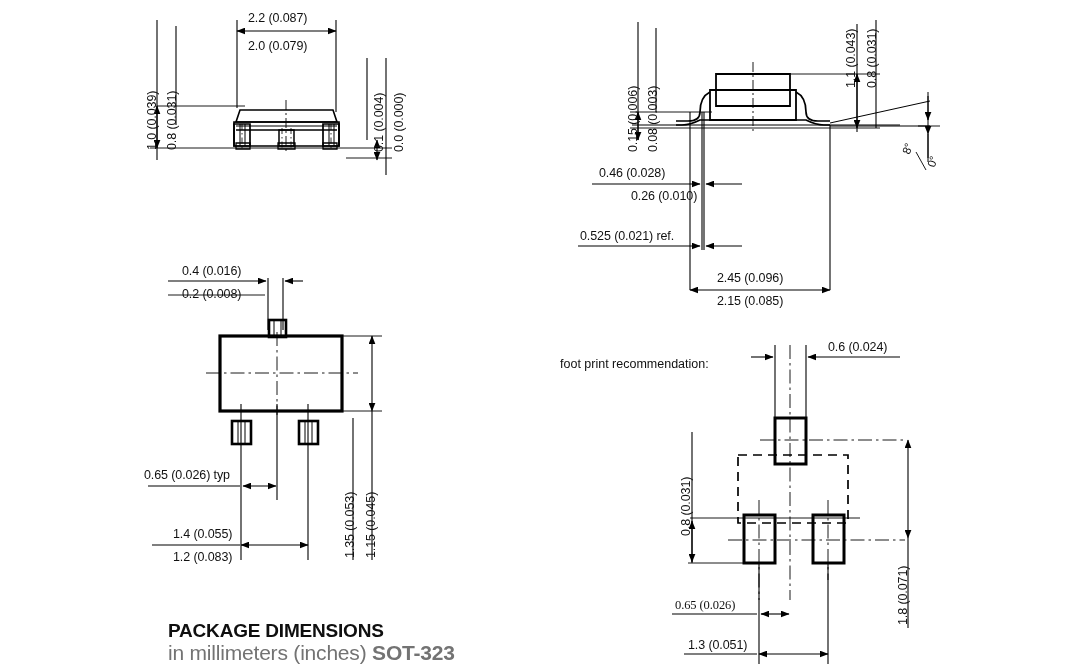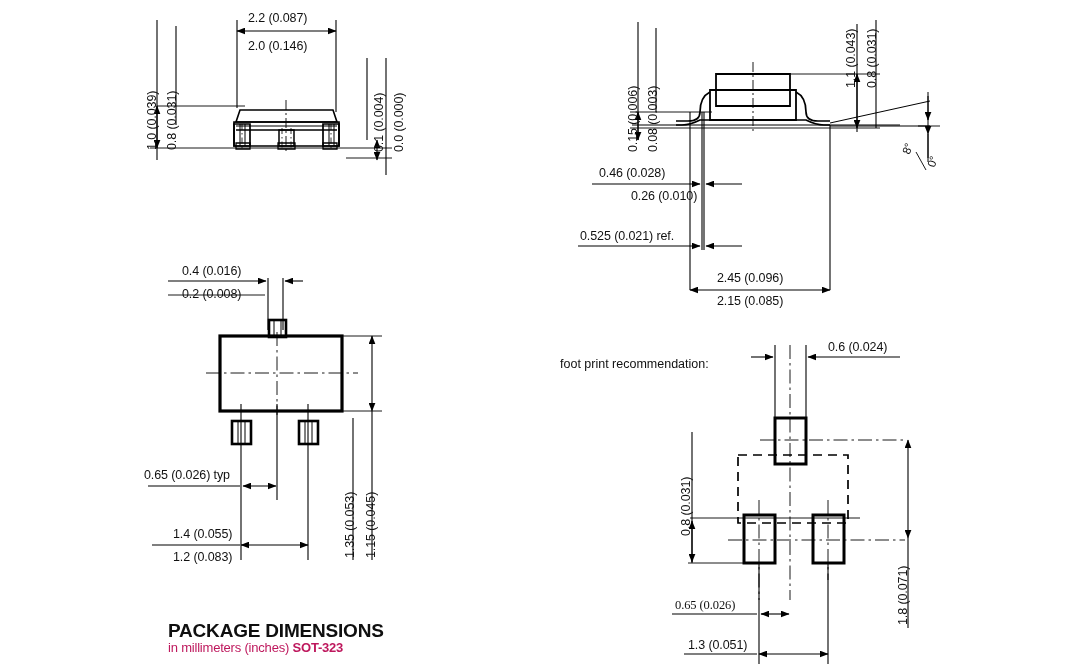--- a/index.html
+++ b/index.html
@@ -48,22 +48,22 @@
   }
   .title-main {
     font-family: "Liberation Sans", sans-serif;
     font-weight: bold;
     font-size: 19px;
     letter-spacing: -0.2px;
     color: #0f0f0f;
   }
   .title-sub {
     font-family: "Liberation Sans", sans-serif;
-    font-size: 13px;
-    color: #be185d;
+    font-size: 21px;
+    color: #737373;
     letter-spacing: -0.2px;
   }
   .title-sub b { font-weight: bold; }
   .fp-note {
     position: absolute;
     left: 560px;
     top: 357px;
     font-size: 12.5px;
   }
 </style>
@@ -267,21 +267,21 @@
         <line x1="759" y1="654" x2="828" y2="654" stroke-width="1.1" marker-start="url(#arR)" marker-end="url(#ar)"></line>
       </g>
 
     </g>
   </svg>
 
   <div class="lbl vert" style="left:146px; top:150px;">1.0 (0.039)</div>
   <div class="lbl vert" style="left:166px; top:150px;">0.8 (0.031)</div>
 
   <div class="lbl" style="left:248px; top:12px;">2.2 (0.087)</div>
-  <div class="lbl" style="left:248px; top:40px;">2.0 (0.146)</div>
+  <div class="lbl" style="left:248px; top:40px;">2.0 (0.079)</div>
 
   <div class="lbl vert" style="left:373px; top:152px;">0.1 (0.004)</div>
   <div class="lbl vert" style="left:393px; top:152px;">0.0 (0.000)</div>
 
   <div class="lbl vert" style="left:627px; top:152px;">0.15 (0.006)</div>
   <div class="lbl vert" style="left:647px; top:152px;">0.08 (0.003)</div>
 
   <div class="lbl vert" style="left:845px; top:88px;">1.1 (0.043)</div>
   <div class="lbl vert" style="left:866px; top:88px;">0.8 (0.031)</div>
 

